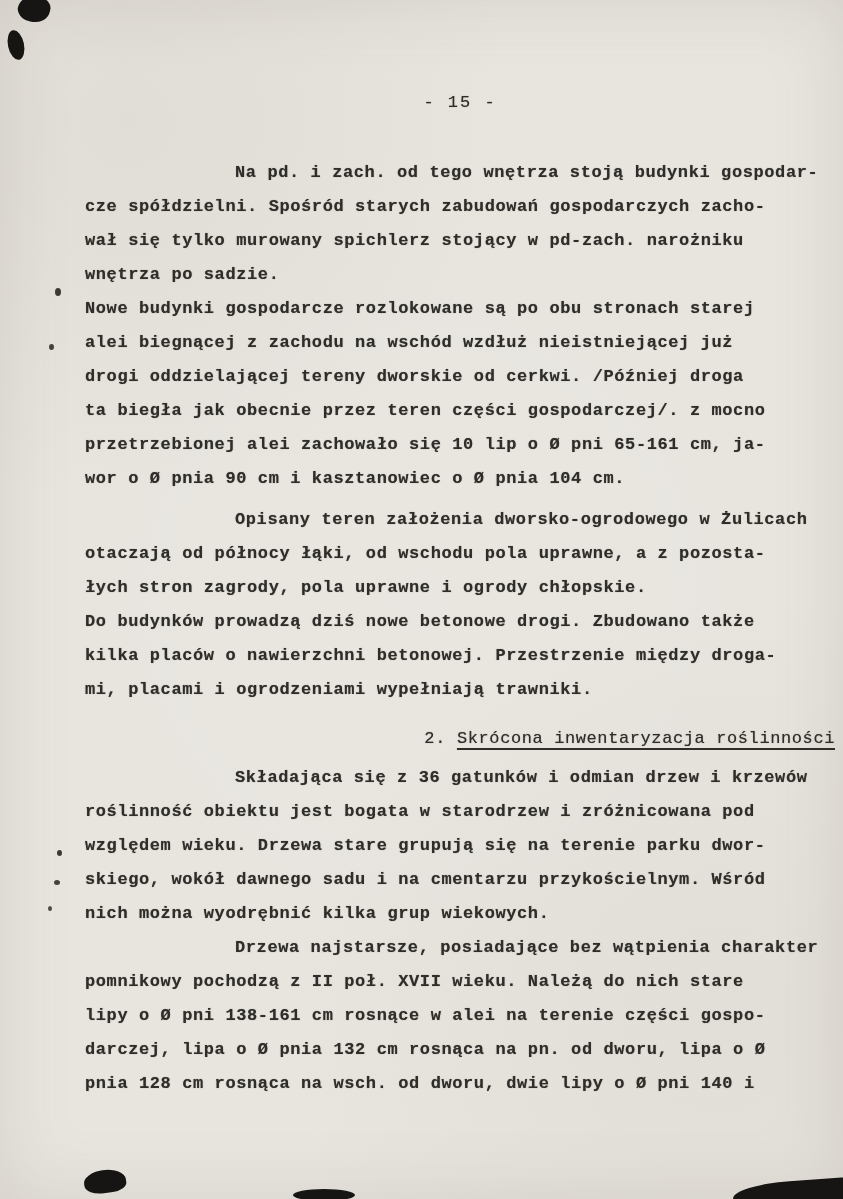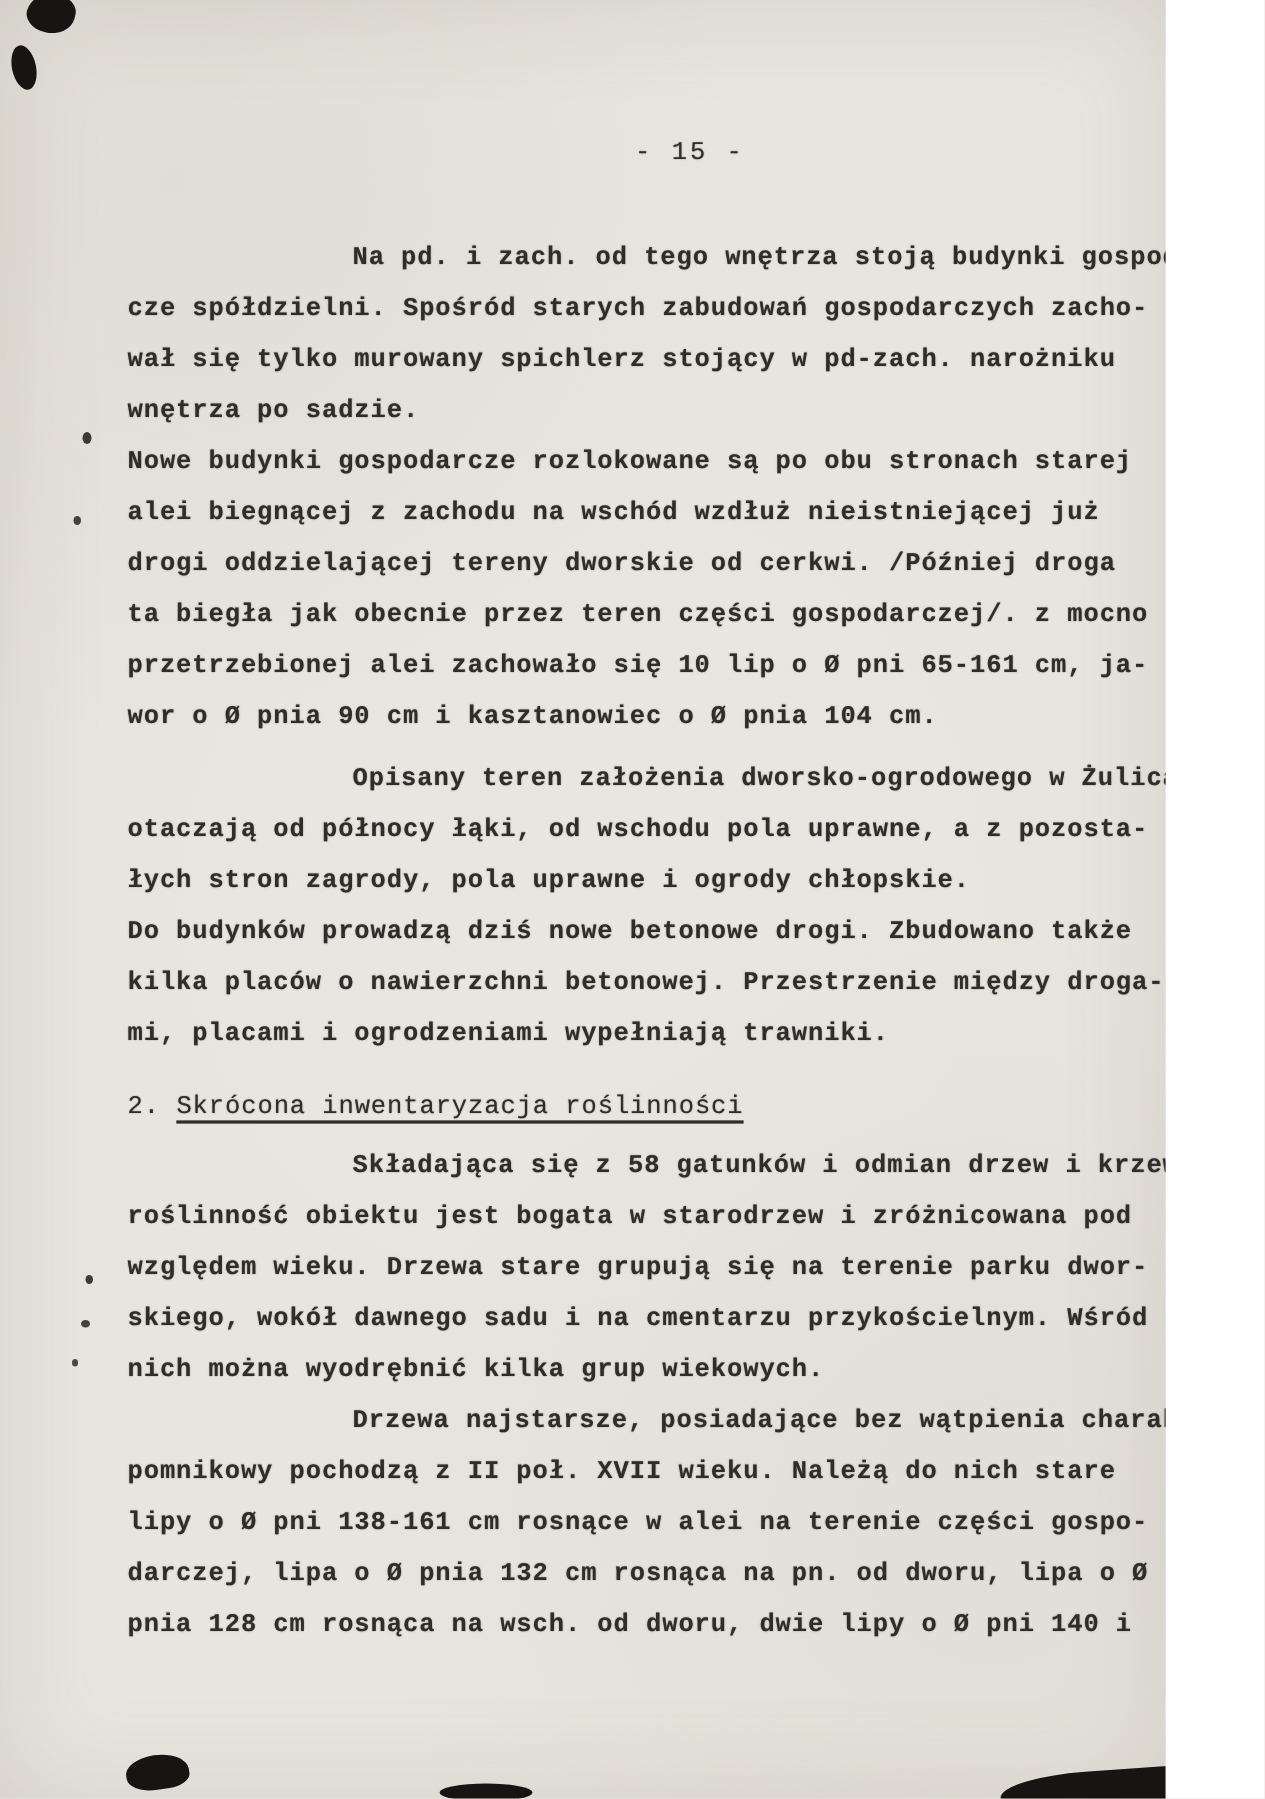--- a/index.html
+++ b/index.html
@@ -1,21 +1,21 @@
 <!DOCTYPE html>
 <html><head>
 <meta charset="utf-8">
 <style>
   * { margin: 0; padding: 0; box-sizing: border-box; }
   html, body { width: 843px; height: 1199px; }
   body { font-family: "Liberation Mono", "DejaVu Sans Mono", monospace; }
 
   .page {
     position: relative;
-    width: 777px;
+    width: 843px;
     height: 1199px;
     background-color: #e8e5df;
     background-image:
       radial-gradient(circle at 15% 10%, rgba(120,110,95,0.07), transparent 30%),
       radial-gradient(circle at 85% 85%, rgba(120,110,95,0.06), transparent 35%),
       radial-gradient(circle at 50% 50%, rgba(255,255,255,0.05), transparent 60%);
     box-shadow: inset 0 0 70px rgba(110,100,85,0.16);
     overflow: hidden;
     color: #2f2d29;
   }
@@ -49,20 +49,21 @@
   .para.gap-before { margin-top: 7px; }
 
   .heading {
     font-size: 17px;
     font-weight: normal;
     line-height: 34px;
     letter-spacing: 0.6px;
     margin-top: 15px;
     margin-bottom: 5px;
     text-shadow: 0 0 1px rgba(45,43,40,0.55);
+    text-align: right;
   }
   .heading .num { margin-right: 11px; }
   .heading .title {
     text-decoration: underline;
     text-underline-offset: 5px;
     text-decoration-thickness: 1.5px;
   }
 
   
   .artifact { position: absolute; background: #161513; }
@@ -114,21 +115,21 @@
 łych stron zagrody, pola uprawne i ogrody chłopskie.</p>
 
     <p class="para">Do budynków prowadzą dziś nowe betonowe drogi. Zbudowano także
 kilka placów o nawierzchni betonowej. Przestrzenie między droga-
 mi, placami i ogrodzeniami wypełniają trawniki.</p>
 
     <h2 class="heading">
       <span class="num">2.</span><span class="title">Skrócona inwentaryzacja roślinności</span>
     </h2>
 
-    <p class="para indent">Składająca się z 58 gatunków i odmian drzew i krzewów
+    <p class="para indent">Składająca się z 36 gatunków i odmian drzew i krzewów
 roślinność obiektu jest bogata w starodrzew i zróżnicowana pod
 względem wieku. Drzewa stare grupują się na terenie parku dwor-
 skiego, wokół dawnego sadu i na cmentarzu przykościelnym. Wśród
 nich można wyodrębnić kilka grup wiekowych.</p>
 
     <p class="para indent">Drzewa najstarsze, posiadające bez wątpienia charakter
 pomnikowy pochodzą z II poł. XVII wieku. Należą do nich stare
 lipy o Ø pni 138-161 cm rosnące w alei na terenie części gospo-
 darczej, lipa o Ø pnia 132 cm rosnąca na pn. od dworu, lipa o Ø
 pnia 128 cm rosnąca na wsch. od dworu, dwie lipy o Ø pni 140 i</p>

